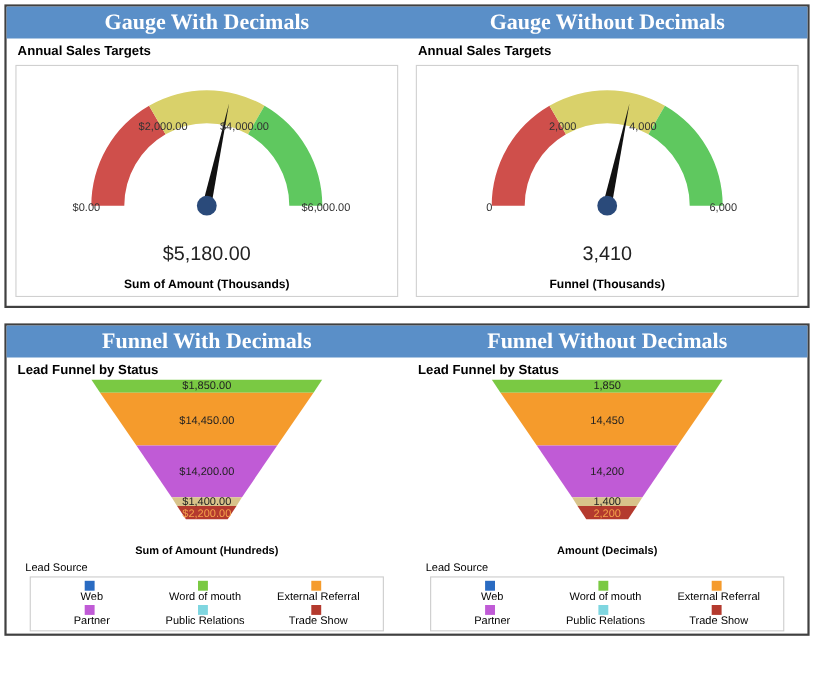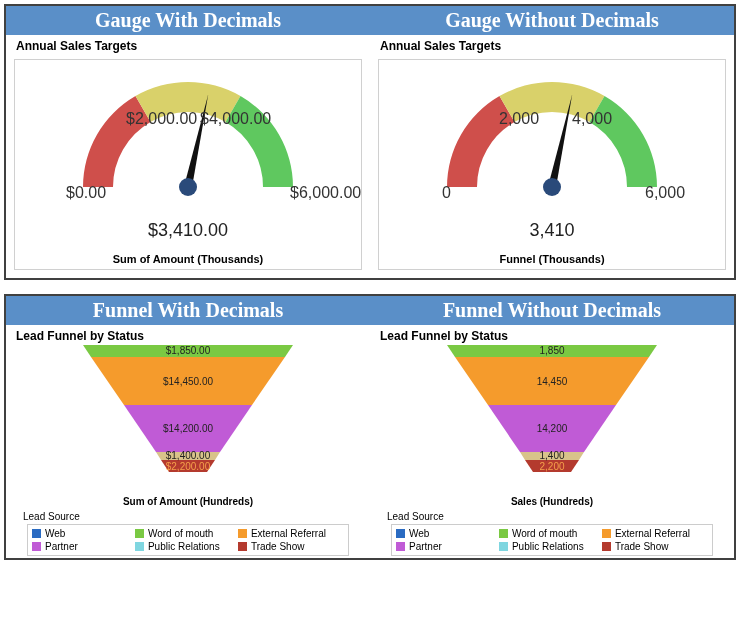--- a/index.html
+++ b/index.html
@@ -7,31 +7,31 @@
   .section { border: 2px solid #404040; margin-bottom: 14px; }
   .row { display: flex; }
   .col { flex: 1; padding: 0; }
   .title-bar { background: #5a8fc8; color: #fff; font-family: Georgia, 'Times New Roman', serif; font-weight: bold; font-size: 20px; text-align: center; padding: 3px 0; }
   .sub-title { font-weight: bold; font-size: 12px; padding: 4px 10px 2px; }
   .panel { border: 1px solid #d0d0d0; margin: 4px 8px 8px; background: #fff; padding: 8px 4px 4px; position: relative; }
 
   
   .gauge-wrap { position: relative; width: 300px; height: 150px; margin: 4px auto 0; }
   .gauge-svg { width: 300px; height: 130px; display: block; }
-  .tick-label { position: absolute; font-size: 16px; color: #333; }
+  .tick-label { position: absolute; font-size: 10px; color: #333; }
   .gauge-value { text-align: center; font-size: 18px; color: #222; margin-top: -2px; }
   .axis-label { text-align: center; font-size: 11px; font-weight: bold; margin-top: 12px; }
 
   
   .funnel-wrap { position: relative; width: 330px; margin: 0 auto; }
   .funnel-svg { display: block; margin: 0 auto; }
   .fun-axis { text-align: center; font-size: 10px; font-weight: bold; margin-top: 1px; }
   .legend-title { text-align: left; font-size: 10px; font-weight: normal; margin-top: 4px; }
   .legend { display: flex; flex-wrap: wrap; border: 1px solid #ccc; margin: 2px 4px 2px; padding: 2px 4px; font-size: 10px; }
-  .leg-item { display: flex; align-items: center; width: 33%; padding: 1px 0; }
+  .leg-item { display: flex; align-items: center; width: 33%; padding: 1px 0; flex-direction: column; }
   .swatch { width: 9px; height: 9px; margin-right: 4px; }
   .fv-label { font-size: 10px; fill: #222; font-family: Arial; }
 </style>
 </head>
 <body>
 
 <div class="section">
   <div class="row">
 
     <div class="col">
@@ -44,23 +44,23 @@
             <path d="M97.5 24.07 A105 105 0 0 1 202.5 24.07 L187.5 50.05 A75 75 0 0 0 112.5 50.05 Z" fill="#d9d16a"></path>
             <path d="M202.5 24.07 A105 105 0 0 1 255 115 L225 115 A75 75 0 0 0 187.5 50.05 Z" fill="#5fc85f"></path>
             <g transform="rotate(12.3 150 115)">
               <polygon points="150,20 146,115 154,115" fill="#111"></polygon>
             </g>
             <circle cx="150" cy="115" r="9" fill="#2a4a7a"></circle>
           </svg>
           <span class="tick-label" style="left:28px; top:112px;">$0.00</span>
           <span class="tick-label" style="left:88px; top:38px;">$2,000.00</span>
           <span class="tick-label" style="left:162px; top:38px;">$4,000.00</span>
-          <span class="tick-label" style="left:252px; top:112px;">$6,000.00</span>
+          <span class="tick-label" style="left:236px; top:112px;">$6,000.00</span>
         </div>
-        <div class="gauge-value">$3,410.00</div>
+        <div class="gauge-value">$5,180.00</div>
         <div class="axis-label">Sum of Amount (Thousands)</div>
       </div>
     </div>
 
     <div class="col">
       <div class="title-bar">Gauge Without Decimals</div>
       <div class="sub-title">Annual Sales Targets</div>
       <div class="panel">
         <div class="gauge-wrap">
           <svg class="gauge-svg" viewBox="0 0 300 130">
@@ -143,21 +143,21 @@
           <polygon points="28,12 222,12 189,60 61,60" fill="#f59b2c"></polygon>
           <polygon points="61,60 189,60 157,107 93,107" fill="#c05bd6"></polygon>
           <polygon points="93,107 157,107 152,115 98,115" fill="#d8c38a"></polygon>
           <polygon points="98,115 152,115 144,127 106,127" fill="#b43a2e"></polygon>
           <text x="125" y="9" text-anchor="middle" class="fv-label">1,850</text>
           <text x="125" y="40" text-anchor="middle" class="fv-label">14,450</text>
           <text x="125" y="87" text-anchor="middle" class="fv-label">14,200</text>
           <text x="125" y="114" text-anchor="middle" class="fv-label">1,400</text>
           <text x="125" y="125" text-anchor="middle" class="fv-label" style="fill:#f4a04a">2,200</text>
         </svg>
-        <div class="fun-axis">Sales (Hundreds)</div>
+        <div class="fun-axis">Amount (Decimals)</div>
         <div class="legend-title">Lead Source</div>
         <div class="legend">
           <div class="leg-item">
               <span class="swatch" style="background:#2a6bc2"></span>
               <span>Web</span>
             </div>
           <div class="leg-item">
               <span class="swatch" style="background:#7ac943"></span>
               <span>Word of mouth</span>
             </div>

